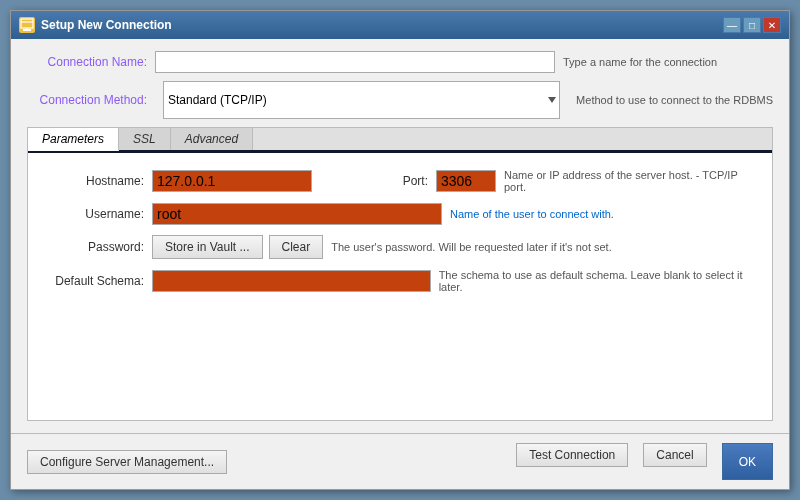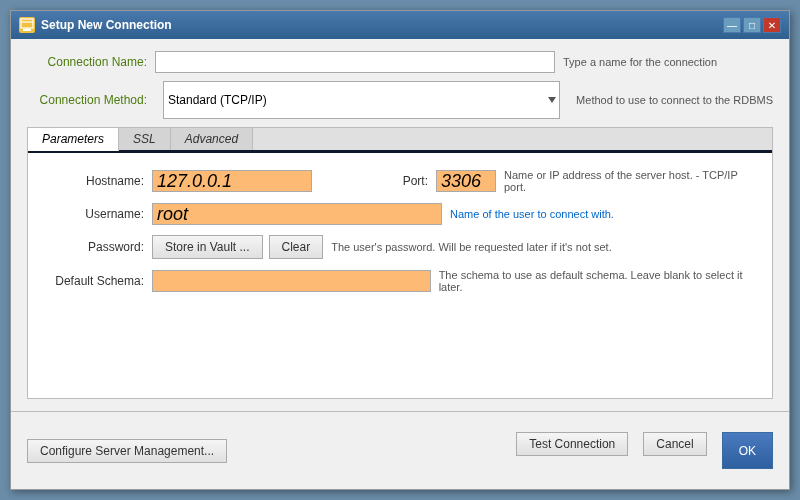--- a/index.html
+++ b/index.html
@@ -95,21 +95,21 @@
 
     .form-row {
       display: flex;
       align-items: center;
       gap: 8px;
     }
 
     .form-label {
       width: 120px;
       text-align: right;
-      color: #4d7c0f;
+      color: #8b5cf6;
       flex-shrink: 0;
     }
 
     .form-input {
       flex: 1;
       height: 22px;
       border: 1px solid #aaa;
       background: white;
       padding: 2px 4px;
       font-size: 12px;
@@ -212,25 +212,24 @@
     .param-label {
       width: 100px;
       text-align: right;
       color: #333;
       flex-shrink: 0;
     }
 
     .param-input {
       height: 22px;
       border: 1px solid #aaa;
-      background: #fdba74;
+      background: #c2410c;
       padding: 2px 4px;
-      font-size: 18px;
+      font-size: 14px;
       outline: none;
-      font-style: italic;
     }
 
     .param-hint {
       color: #555;
       font-size: 11px;
     }
 
     .hostname-input {
       width: 160px;
     }
@@ -265,21 +264,21 @@
       cursor: pointer;
       font-size: 12px;
       color: #333;
       outline: none;
     }
 
     .bottom-bar {
       display: flex;
       align-items: center;
       justify-content: space-between;
-      padding: 20px 16px;
+      padding: 9px 16px;
       border-top: 1px solid #bbb;
       background: #f0f0f0;
       flex-shrink: 0;
     }
 
     .bottom-left {
       display: flex;
     }
 
     .bottom-right {

